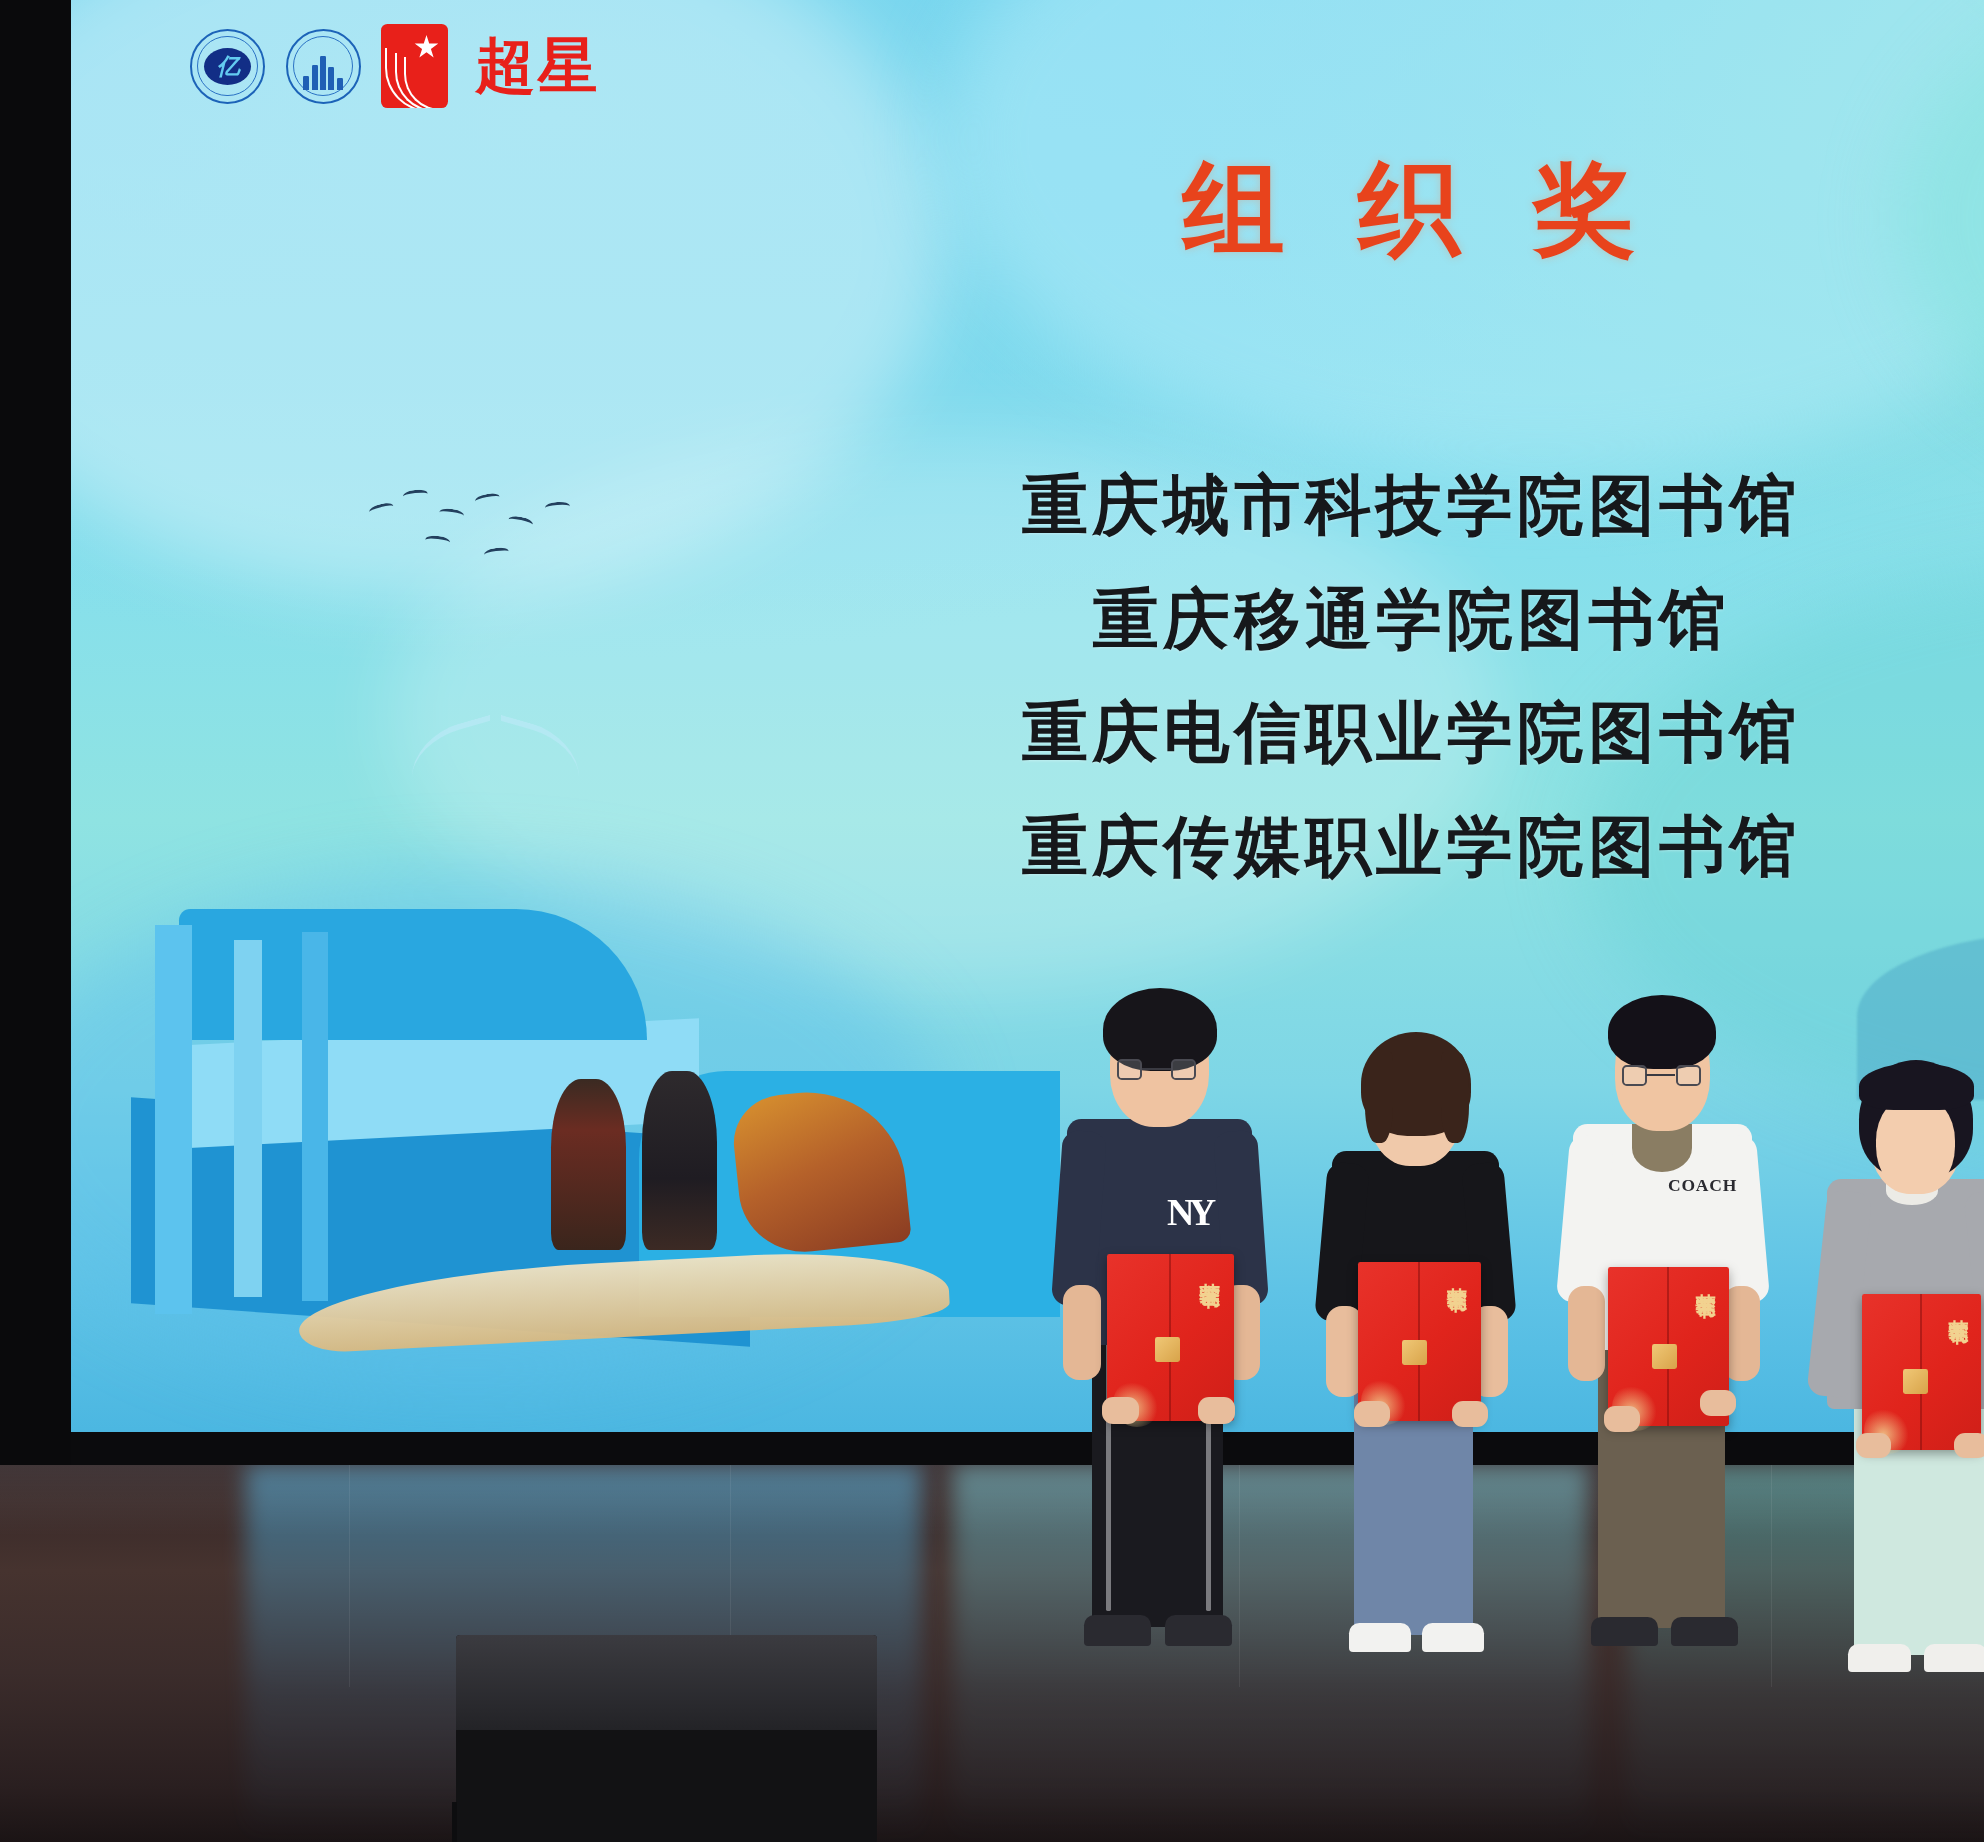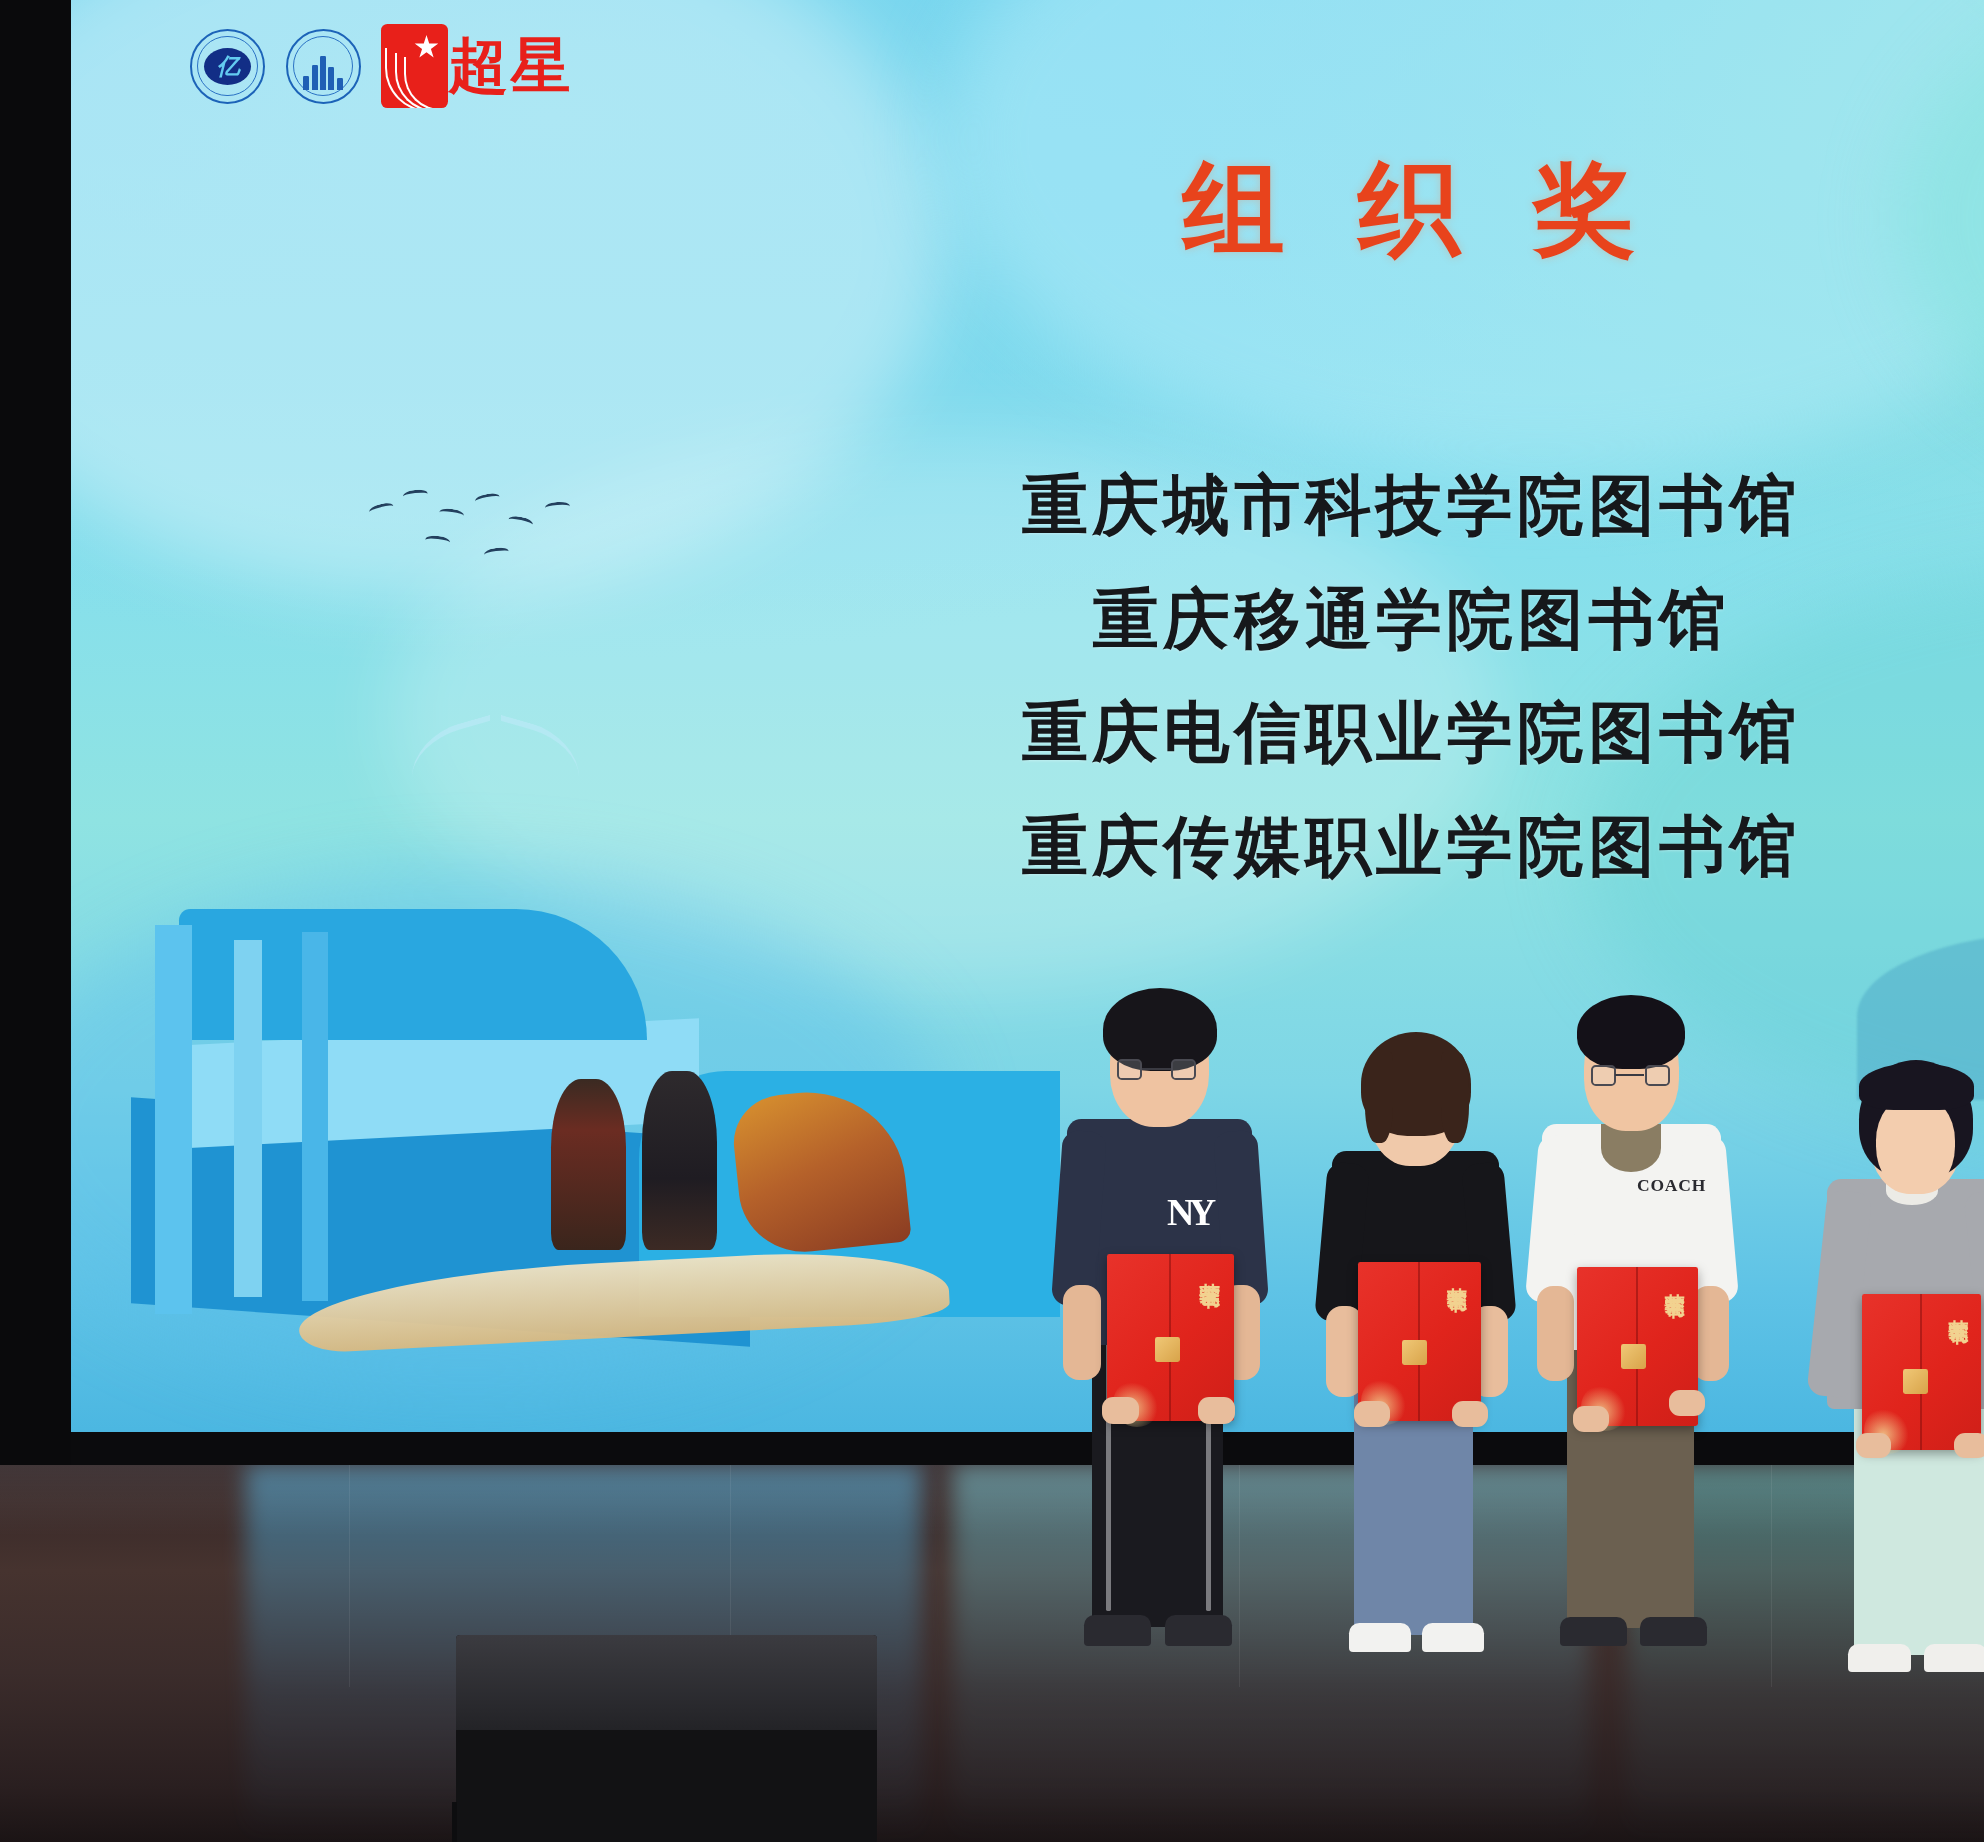--- a/index.html
+++ b/index.html
@@ -36,21 +36,21 @@
   .logo-bar{position:absolute;left:119px;top:24px;display:flex;align-items:center;gap:20.6px;}
   .seal{width:75px;height:75px;border-radius:50%;border:2.8px solid #1c63b8;
     display:flex;align-items:center;justify-content:center;position:relative;background:transparent;}
   .seal:after{content:"";position:absolute;inset:5.2px;border:1.2px solid #2a72c4;border-radius:50%;}
   .seal-core{width:47px;height:37px;border-radius:50%;background:#122e86;display:flex;
     align-items:center;justify-content:center;color:#63cbf0;font-size:23px;font-weight:700;
     font-style:italic;letter-spacing:-1.6px;z-index:2;}
   .seal2-core{width:48px;height:47px;display:flex;align-items:flex-end;justify-content:center;
     gap:2.4px;z-index:2;}
   .seal2-core i{display:block;width:6px;background:#1f5fb5;border-radius:1.2px 1.2px 0 0;}
-  .cx-logo{display:flex;align-items:center;gap:0;}
+  .cx-logo{display:flex;align-items:center;gap:27px;}
   .cx-mark{width:67px;height:84px;background:#e8201a;border-radius:6.4px;position:relative;overflow:hidden;}
   .cx-star{position:absolute;left:33px;top:11px;width:24.6px;height:24.6px;background:#fff;
     clip-path:polygon(50% 0%,61% 35%,98% 35%,68% 57%,79% 91%,50% 70%,21% 91%,32% 57%,2% 35%,39% 35%);}
   .cx-trail{position:absolute;border:2.8px solid #fff;border-radius:0 0 0 119px;border-top:none;border-right:none;}
   .t1{left:4px;top:24px;width:44px;height:64px;}
   .t2{left:13.5px;top:29px;width:40px;height:59px;}
   .t3{left:23px;top:33px;width:37px;height:54px;}
   .cx-word{color:#e8201a;font-size:60px;font-weight:700;letter-spacing:2.4px;line-height:1;
     font-family:"Liberation Serif","DejaVu Serif",serif;}
 
@@ -307,21 +307,21 @@
       <div class="flor" style="left:3.2px;bottom:-4px;"></div>
     </div>
     <div class="hand" style="left:56px;top:409px;width:36px;height:26px;"></div>
     <div class="hand" style="left:154px;top:409px;width:36px;height:26px;"></div>
     <div class="head" style="left:71px;top:60px;width:92px;height:114px;background:#f0c9aa;"></div>
     <div class="hair" style="left:63px;top:40px;width:110px;height:104px;background:#3a241b;"></div>
     <div class="hair" style="left:67px;top:60px;width:28px;height:91px;background:#3a241b;border-radius:40% 10% 40% 40%;"></div>
     <div class="hair" style="left:143px;top:60px;width:28px;height:91px;background:#3a241b;border-radius:10% 40% 40% 40%;"></div>
   </div>
 
-  <div class="person" style="left:1509px;top:953px;width:270px;height:754px;">
+  <div class="person" style="left:1540px;top:953px;width:270px;height:754px;">
     <div class="legs" style="left:58px;top:381px;width:127px;height:294px;background:#6b6050;"></div>
     <div class="shoe" style="left:51px;top:664px;width:67px;height:29px;background:#2a2a30;"></div>
     <div class="shoe" style="left:131px;top:664px;width:67px;height:29px;background:#2a2a30;"></div>
     <div class="torso" style="left:33px;top:171px;width:179px;height:226px;background:#f3f3f1;"></div>
     <div class="arm" style="left:23px;top:183px;width:44px;height:167px;background:#f3f3f1;transform:rotate(5deg);"></div>
     <div class="arm" style="left:179px;top:183px;width:44px;height:167px;background:#f3f3f1;transform:rotate(-5deg);"></div>
     <div class="arm" style="left:28px;top:333px;width:37px;height:95px;background:#e4b795;"></div>
     <div class="arm" style="left:183px;top:333px;width:37px;height:95px;background:#e4b795;"></div>
     <div style="position:absolute;left:92px;top:171px;width:60px;height:48px;background:#8a7d63;border-radius:0 0 50% 50%;"></div>
     <div class="shirt-logo" style="left:128px;top:222px;font-size:17.5px;color:#2a2a30;letter-spacing:0.8px;">COACH</div>

